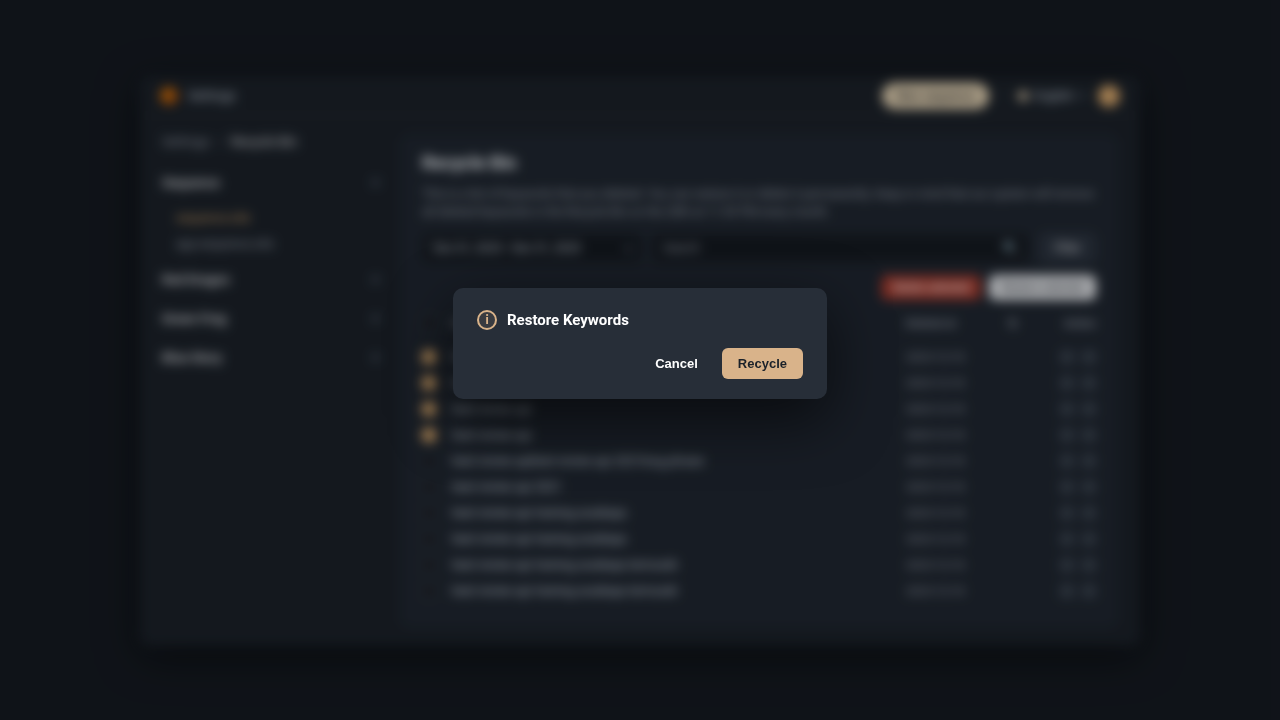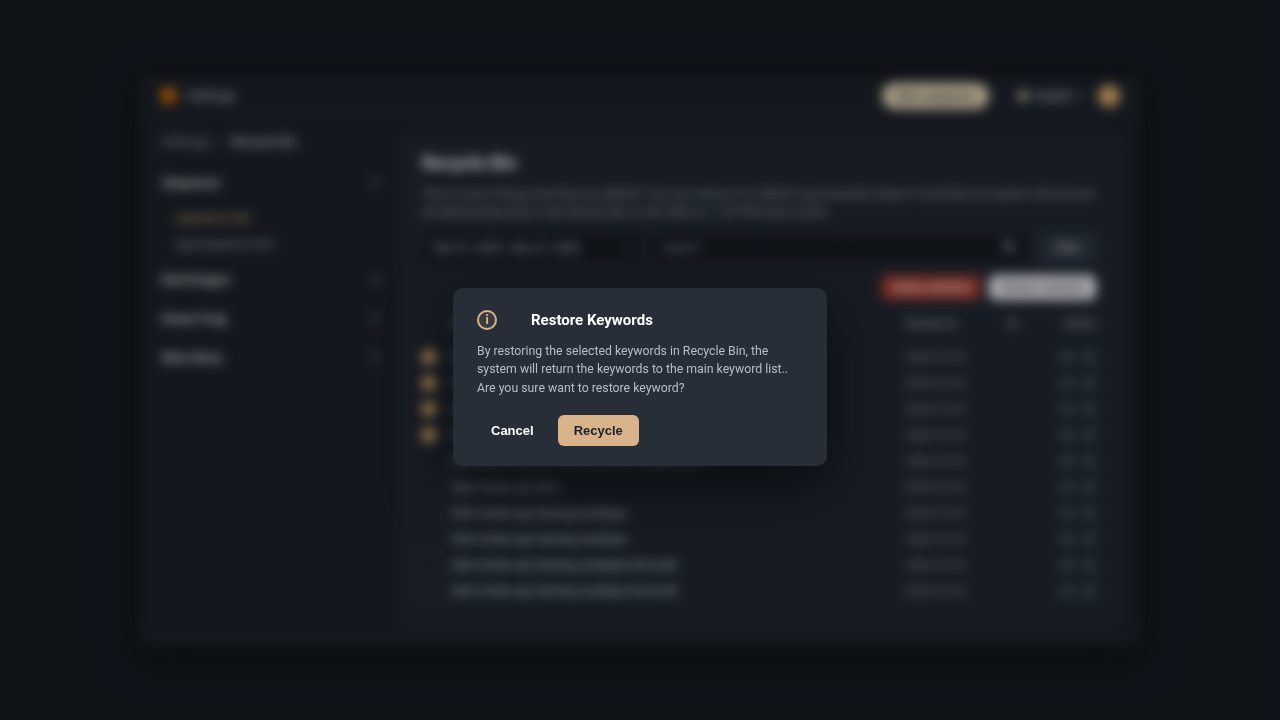--- a/index.html
+++ b/index.html
@@ -179,23 +179,23 @@
     gap: 12px;
   }
   .modal-head { display: flex; align-items: center; gap: 10px; }
   .info-ico {
     width: 20px; height: 20px; border-radius: 50%;
     border: 2px solid #d9b38a;
     display: flex; align-items: center; justify-content: center;
     color: #d9b38a; font-weight: 800; font-size: 12px;
     background: rgba(217,179,138,0.1);
   }
-  .modal-title { font-size: 15px; font-weight: 700; color: #fff; margin-left: 24px; }
+  .modal-title { font-size: 15px; font-weight: 700; color: #fff; }
   .modal-body { font-size: 12.3px; color: #b7bec7; line-height: 1.5; }
-  .modal-actions { display: flex; justify-content: flex-start; gap: 10px; margin-top: 6px; }
+  .modal-actions { display: flex; justify-content: flex-end; gap: 10px; margin-top: 6px; }
   .btn-cancel {
     background: transparent; color: #fff; font-size: 13px; font-weight: 600;
     padding: 8px 14px; border: none; border-radius: 6px; cursor: pointer;
   }
   .btn-restore {
     background: #d9b38a; color: #1b2129; font-size: 13px; font-weight: 600;
     padding: 8px 16px; border: none; border-radius: 6px; cursor: pointer;
   }
 </style>
 </head>
@@ -410,18 +410,17 @@
   </div>
 </div>
 
 <div class="modal-scrim"></div>
 
 <div class="modal">
   <div class="modal-head">
     <div class="info-ico">i</div>
     <div class="modal-title">Restore Keywords</div>
   </div>
-  <div class="modal-body">By restoring the selected keywords in Recycle Bin, the system will return the keywords to the main keyword list.. Are you sure want to restore keyword?</div>
   <div class="modal-actions">
     <button class="btn-cancel">Cancel</button>
     <button class="btn-restore">Recycle</button>
   </div>
 </div>
 
 </body></html>

